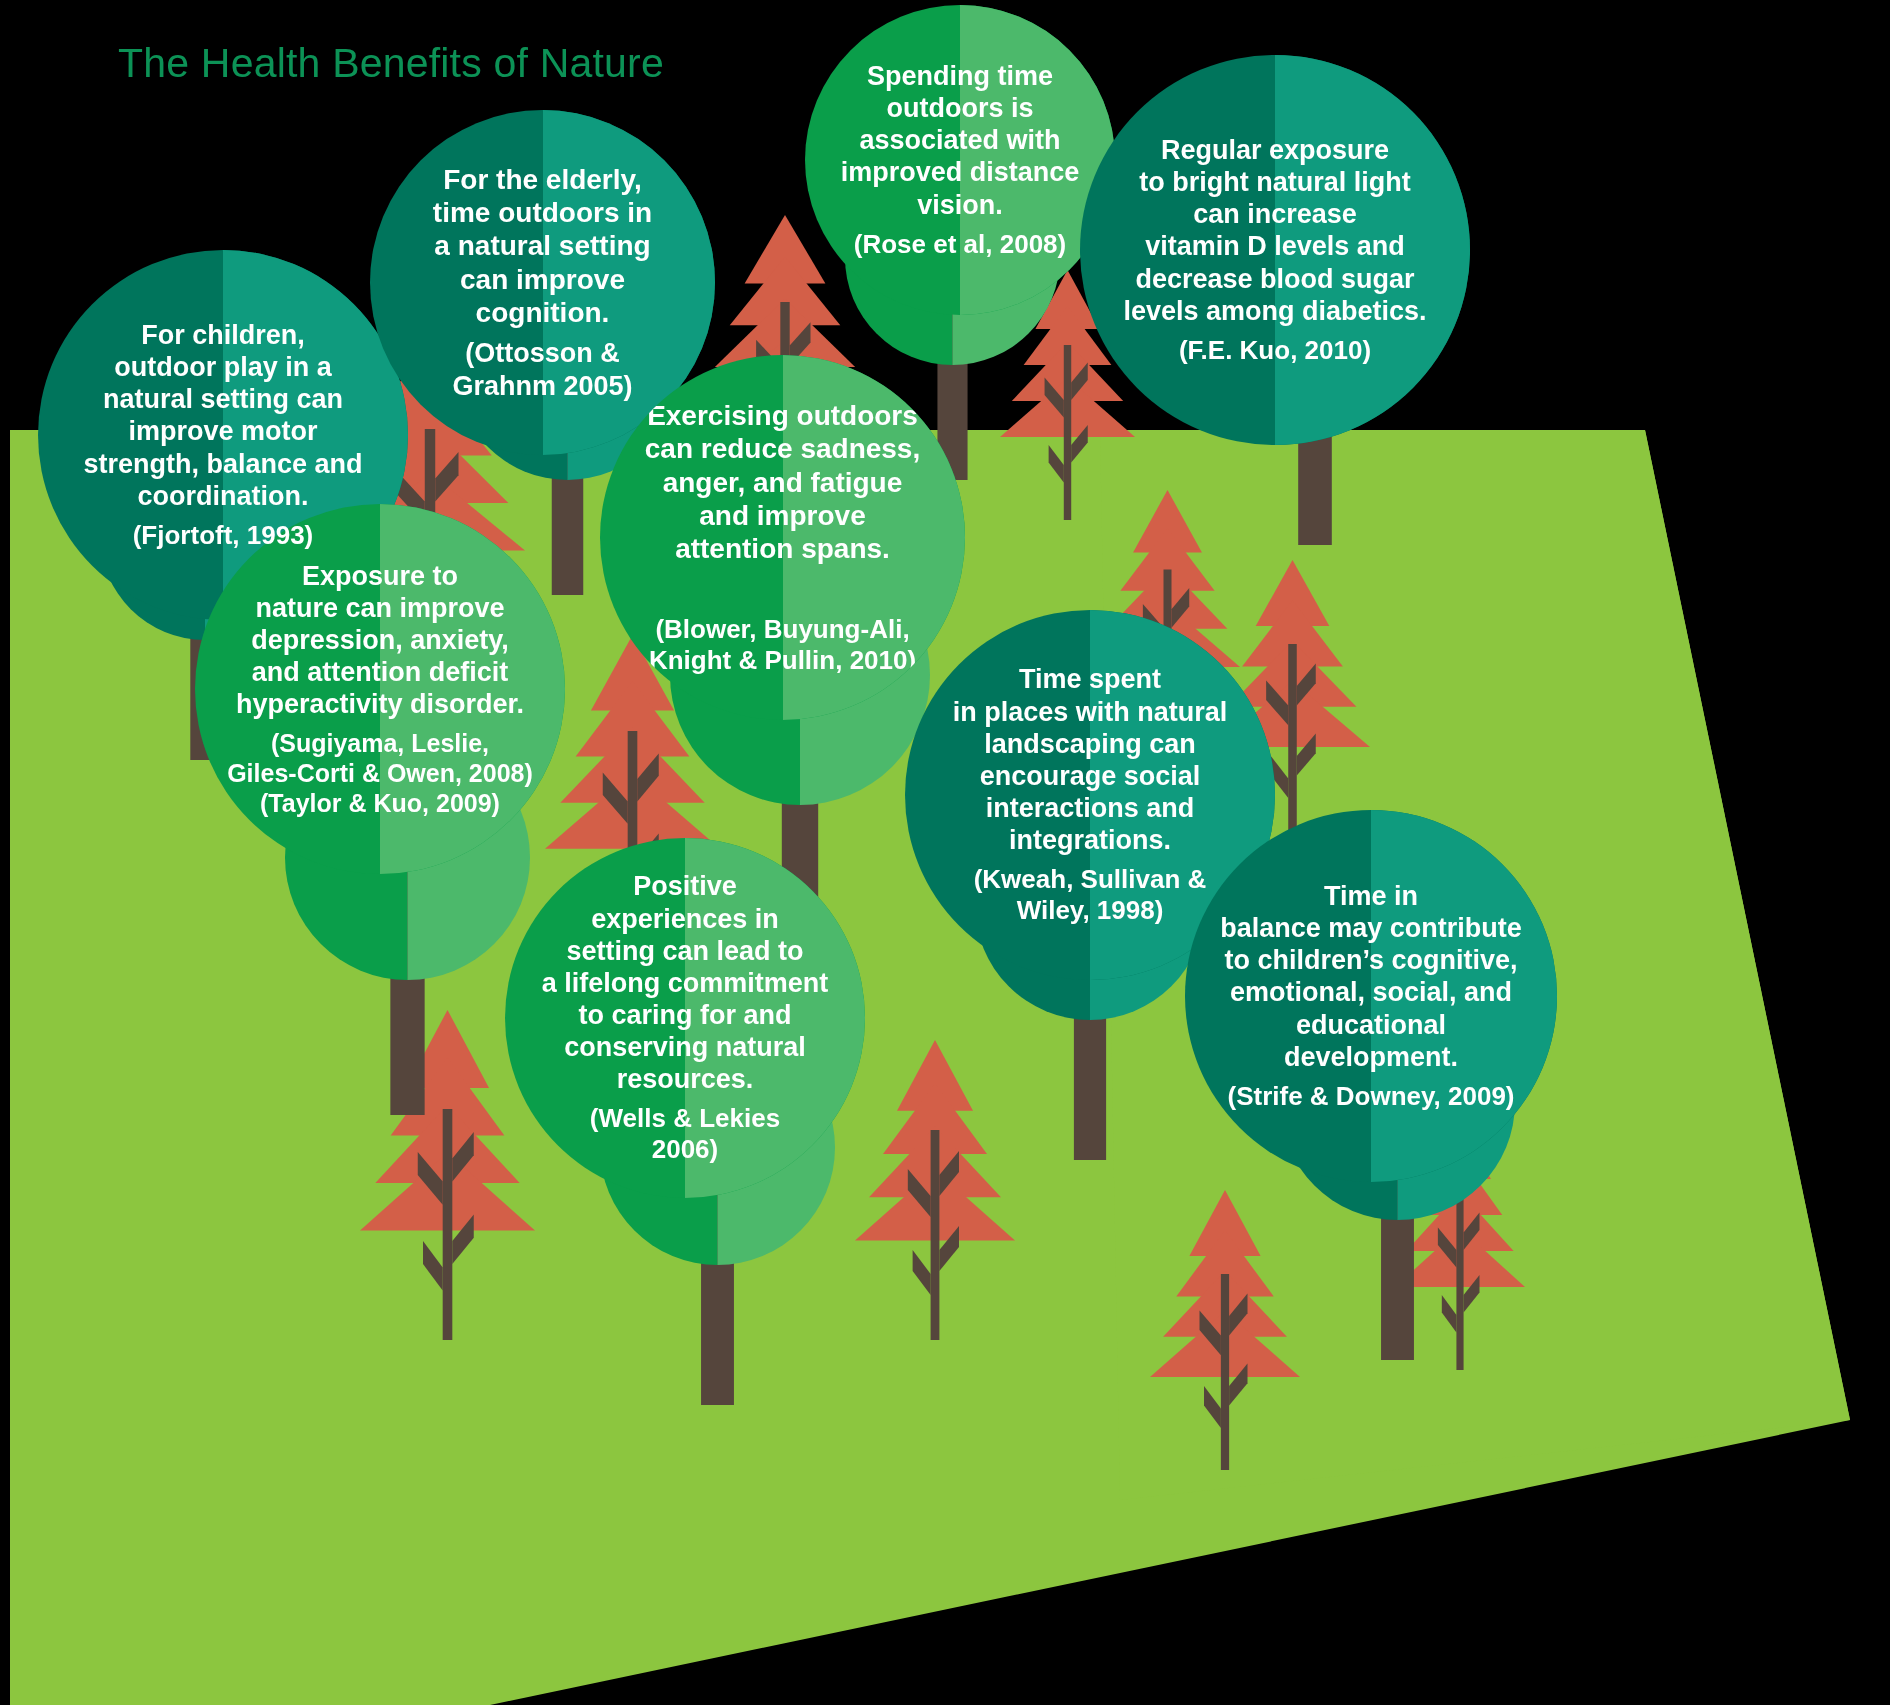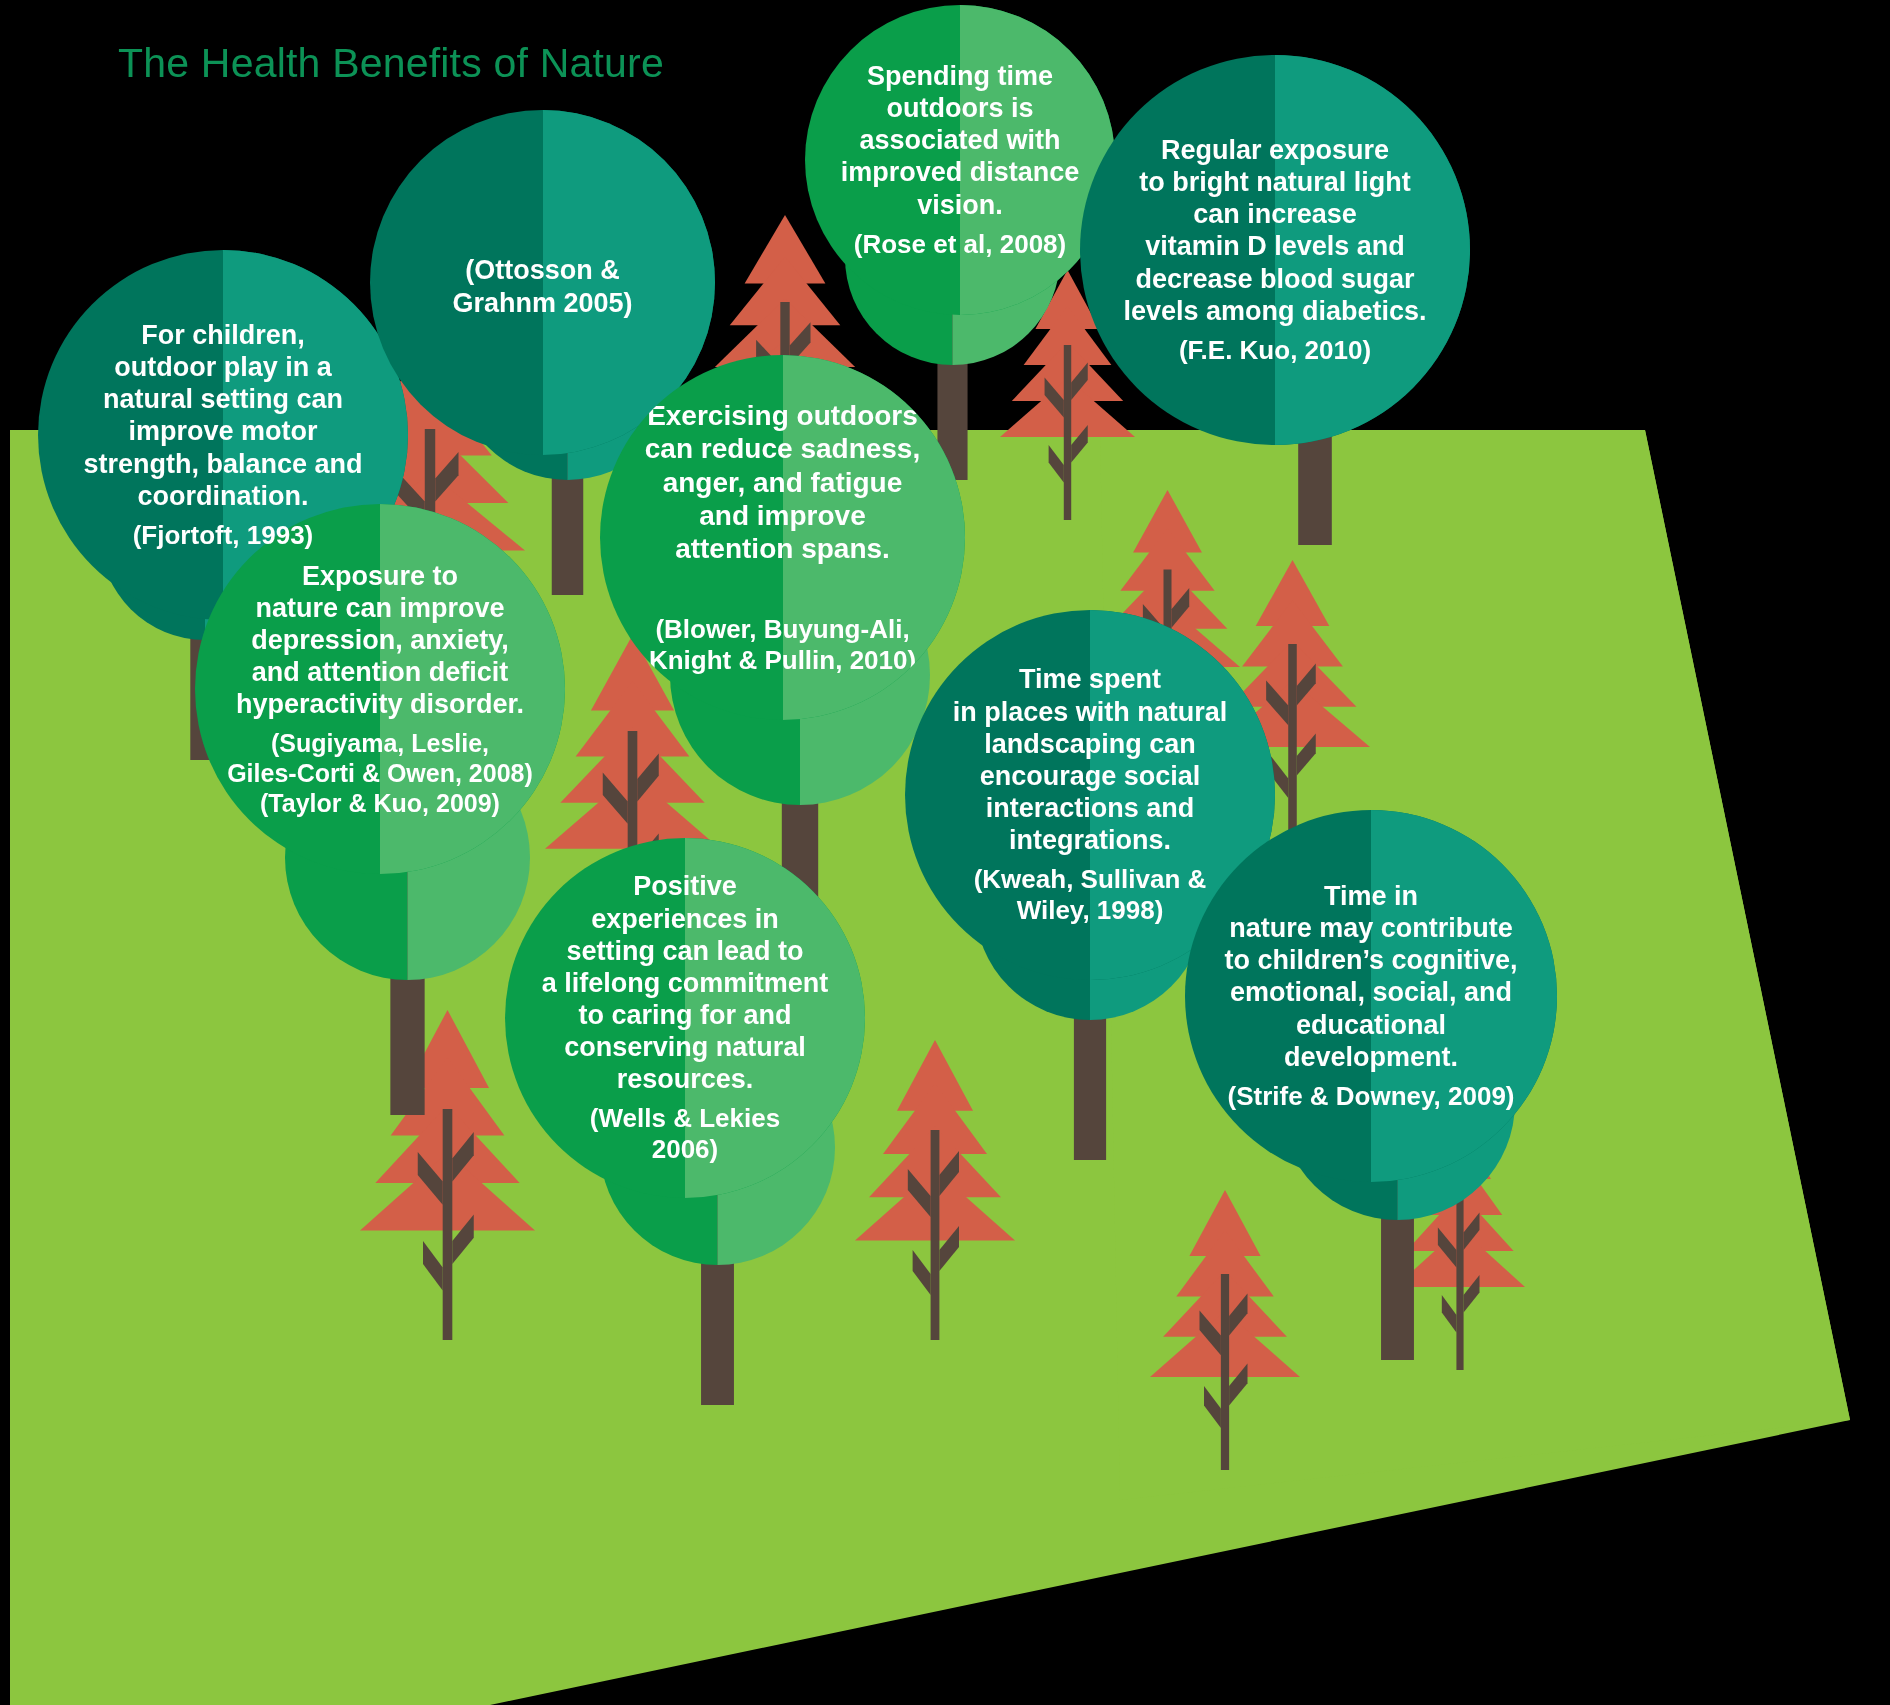--- a/index.html
+++ b/index.html
@@ -344,20 +344,25 @@
         <div class="txt" style="font-size: 27px;">For children,
 outdoor play in a
 natural setting  can
 improve motor
 strength, balance and
 coordination.</div>
         <div class="cite" style="font-size: 26px; margin-top: 8px;">(Fjortoft, 1993)</div>
       </div>
       <div class="bubble" style="left: 370px; top: 110px; width: 345px; height: 345px; background: rgb(0, 117, 92);">
         <div class="half" style="background: rgb(15, 155, 126);"></div>
+        <div class="txt" style="font-size: 28px;">For the elderly,
+time outdoors in
+a natural setting
+can improve
+cognition.</div>
         <div class="cite" style="font-size: 27px; margin-top: 8px;">(Ottosson &amp;
 Grahnm 2005)</div>
       </div>
       <div class="bubble" style="left: 805px; top: 5px; width: 310px; height: 310px; background: rgb(10, 158, 74);">
         <div class="half" style="background: rgb(76, 185, 107);"></div>
         <div class="txt" style="font-size: 27px;">Spending time
 outdoors is
 associated with
 improved distance
 vision.</div>
@@ -413,21 +418,21 @@
 a lifelong commitment
 to caring for and
 conserving natural
 resources.</div>
         <div class="cite" style="font-size: 26px; margin-top: 8px;">(Wells &amp; Lekies
 2006)</div>
       </div>
       <div class="bubble" style="left: 1185px; top: 810px; width: 372px; height: 372px; background: rgb(0, 117, 92);">
         <div class="half" style="background: rgb(15, 155, 126);"></div>
         <div class="txt" style="font-size: 27px;">Time in
-nature may contribute
+balance may contribute
 to children’s cognitive,
 emotional, social, and
 educational
 development.</div>
         <div class="cite" style="font-size: 26px; margin-top: 8px;">(Strife &amp; Downey, 2009)</div>
       </div>
     </div>
 
 </div>
 

